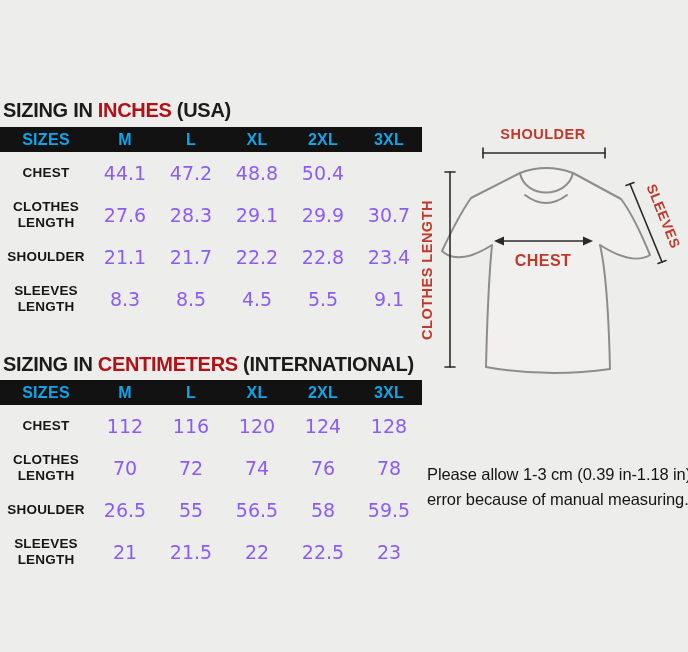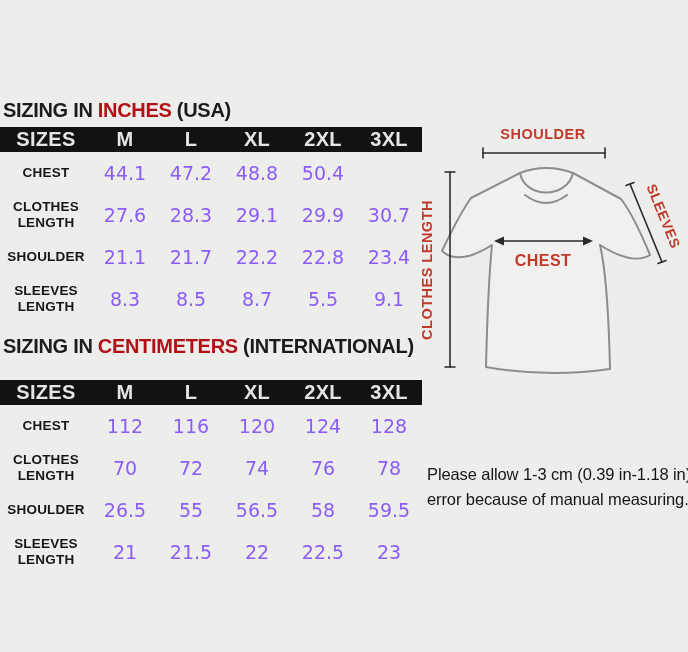--- a/index.html
+++ b/index.html
@@ -13,35 +13,35 @@
   .page{position:absolute;inset:0;}
 
   
   .ttl{
     position:absolute;left:3px;
     font-weight:bold;font-size:20px;letter-spacing:-0.3px;
     color:#1b1b1b;white-space:pre;
   }
   .ttl .acc{color:#b11116;}
   .ttl.t1{top:99px;}
-  .ttl.t2{top:335px;}
+  .ttl.t2{top:353px;}
 
   
   .stable{position:absolute;left:0;width:422px;}
   .stable.g1{top:127px;}
   .stable.g2{top:380px;}
   .hrow,.drow{
     display:grid;
     grid-template-columns:92px 66px 66px 66px 66px 66px;
   }
   .hrow{
     background:#121212;height:25px;
   }
   .hc{
-    color:#e5e5e5;font-weight:bold;font-size:20px;letter-spacing:.3px;
+    color:#0ea5e9;font-weight:bold;font-size:16px;letter-spacing:.3px;
     display:flex;align-items:center;justify-content:center;
   }
   .drow{height:42px;}
   .rl{
     font-weight:bold;font-size:13.5px;line-height:16px;letter-spacing:.2px;
     display:flex;align-items:center;justify-content:center;text-align:center;
     padding:0 6px;box-sizing:border-box;color:#161616;
   }
   .dc{
     font-family:"DejaVu Sans","Liberation Sans",sans-serif;
@@ -103,21 +103,21 @@
       <div class="dc">21.1</div>
       <div class="dc">21.7</div>
       <div class="dc">22.2</div>
       <div class="dc">22.8</div>
       <div class="dc">23.4</div>
     </div>
     <div class="drow">
       <div class="rl">SLEEVES LENGTH</div>
       <div class="dc">8.3</div>
       <div class="dc">8.5</div>
-      <div class="dc">8.7</div>
+      <div class="dc">4.5</div>
       <div class="dc">5.5</div>
       <div class="dc">9.1</div>
     </div>
   </div>
 
   <div class="ttl t2"><span>SIZING IN </span><span class="acc">CENTIMETERS</span><span> (INTERNATIONAL)</span></div>
 
   <div class="stable g2">
     <div class="hrow">
       <div class="hc">SIZES</div>

